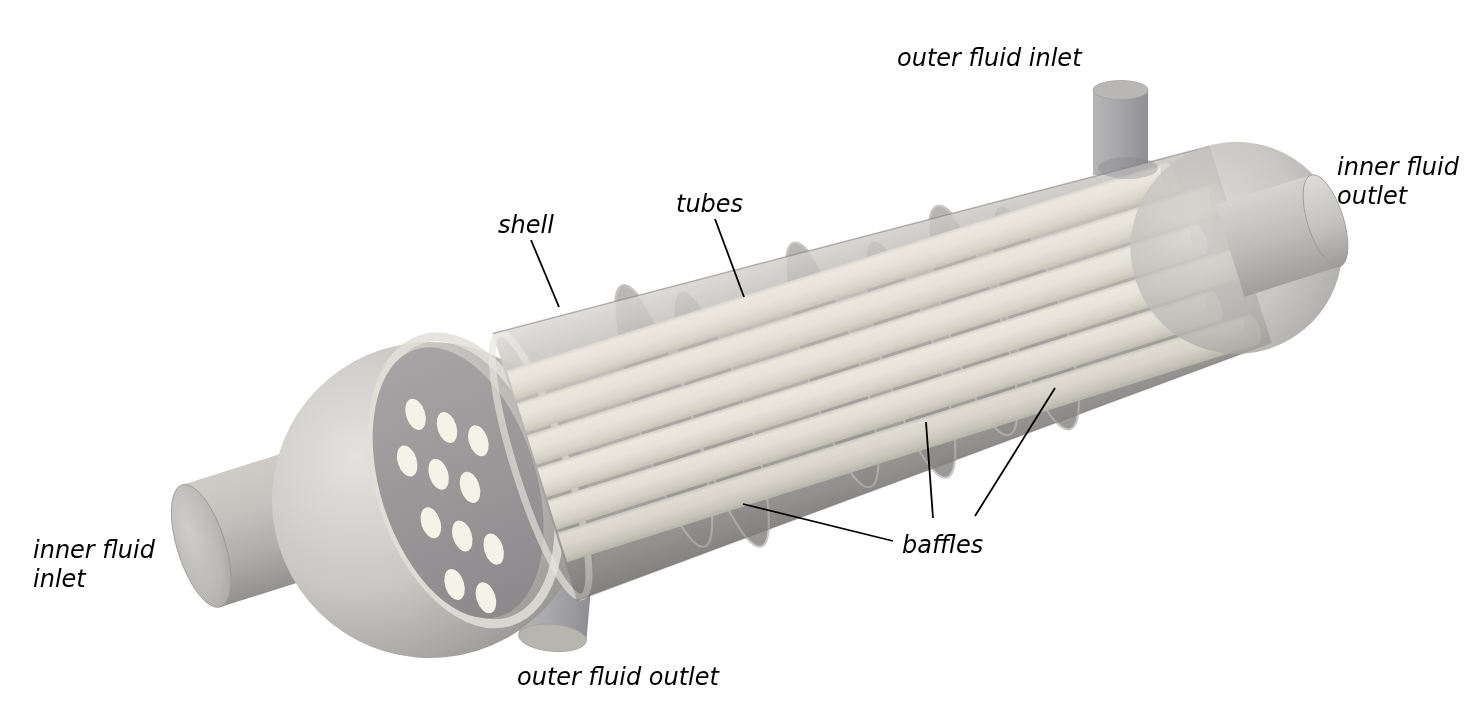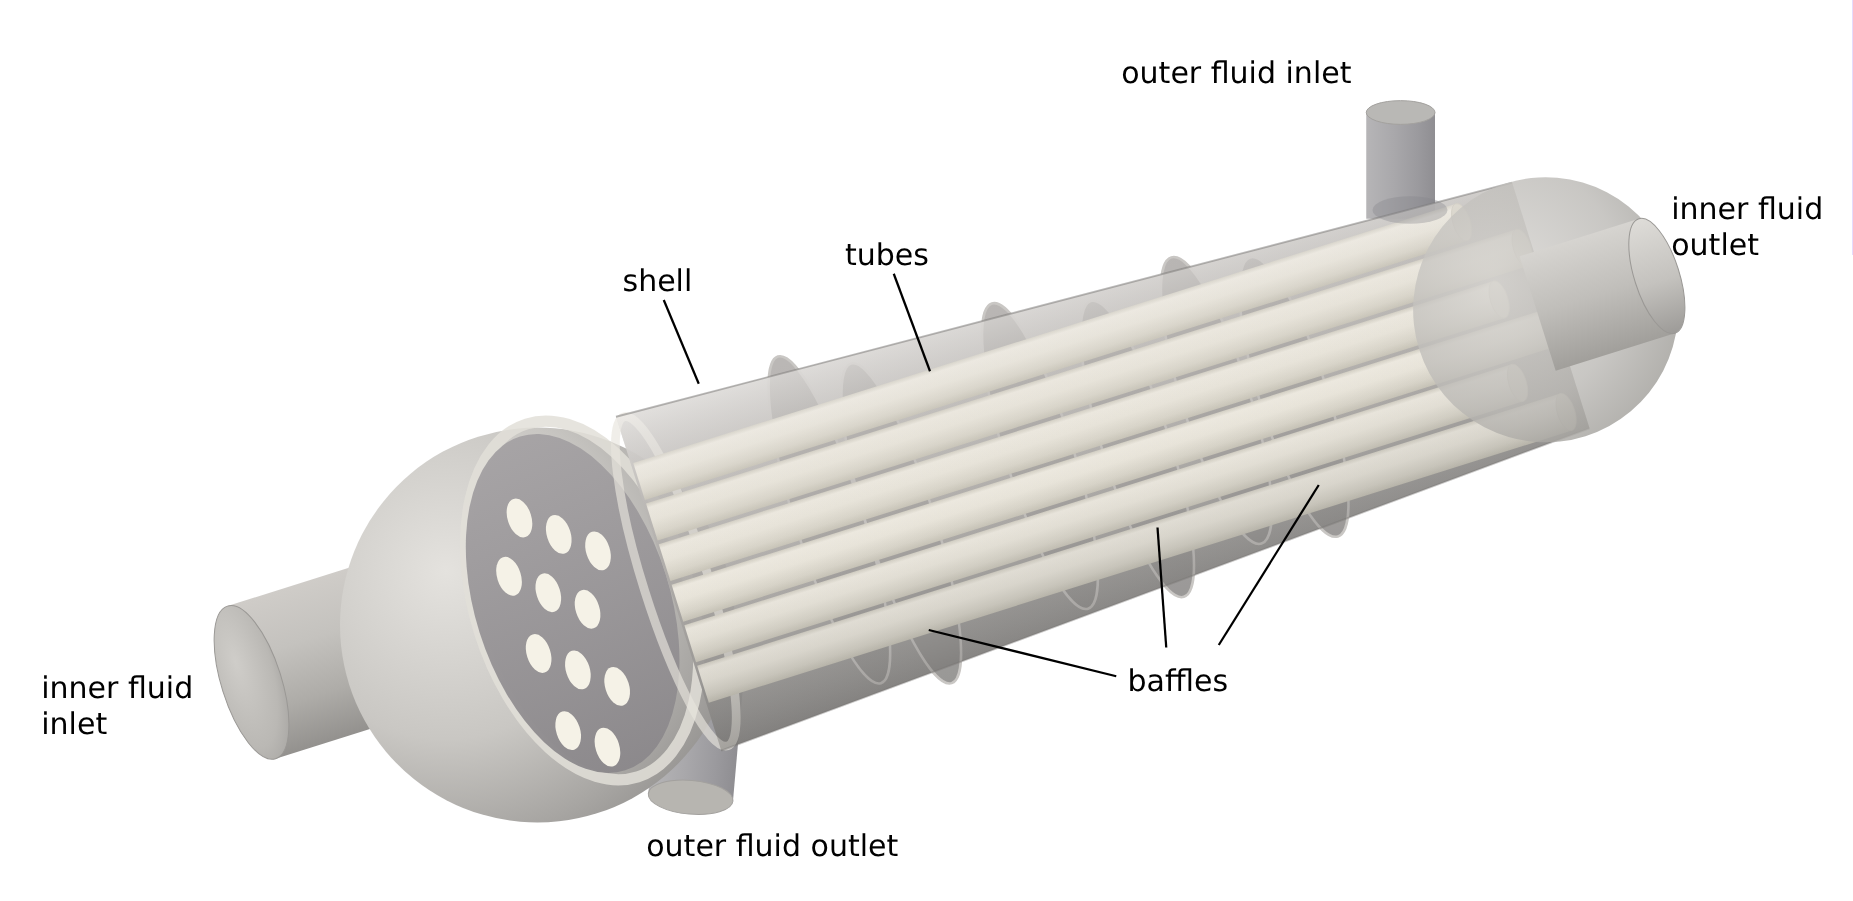--- a/index.html
+++ b/index.html
@@ -1,16 +1,16 @@
 <!DOCTYPE html>
 <html><head>
 <meta charset="utf-8">
 <style>
   html,body{margin:0;padding:0;background:#ffffff;}
-  .canvas{position:relative;width:1482px;height:721px;background:#8b5cf6;overflow:hidden;}
+  .canvas{position:relative;width:1482px;height:721px;background:#8b5cf6;overflow:hidden;font-style:italic;}
   svg text{font-family:"DejaVu Sans","Liberation Sans",sans-serif;font-size:24px;fill:#000000;}
 </style>
 </head>
 <body>
 
 <div class="canvas">
 <svg width="1482" height="721" viewBox="0 0 1482 721">
   <defs>
     <linearGradient id="gShellV" gradientUnits="userSpaceOnUse" x1="0" y1="-140" x2="0" y2="140">
       <stop offset="0" stop-color="#c6c3c0"></stop>

